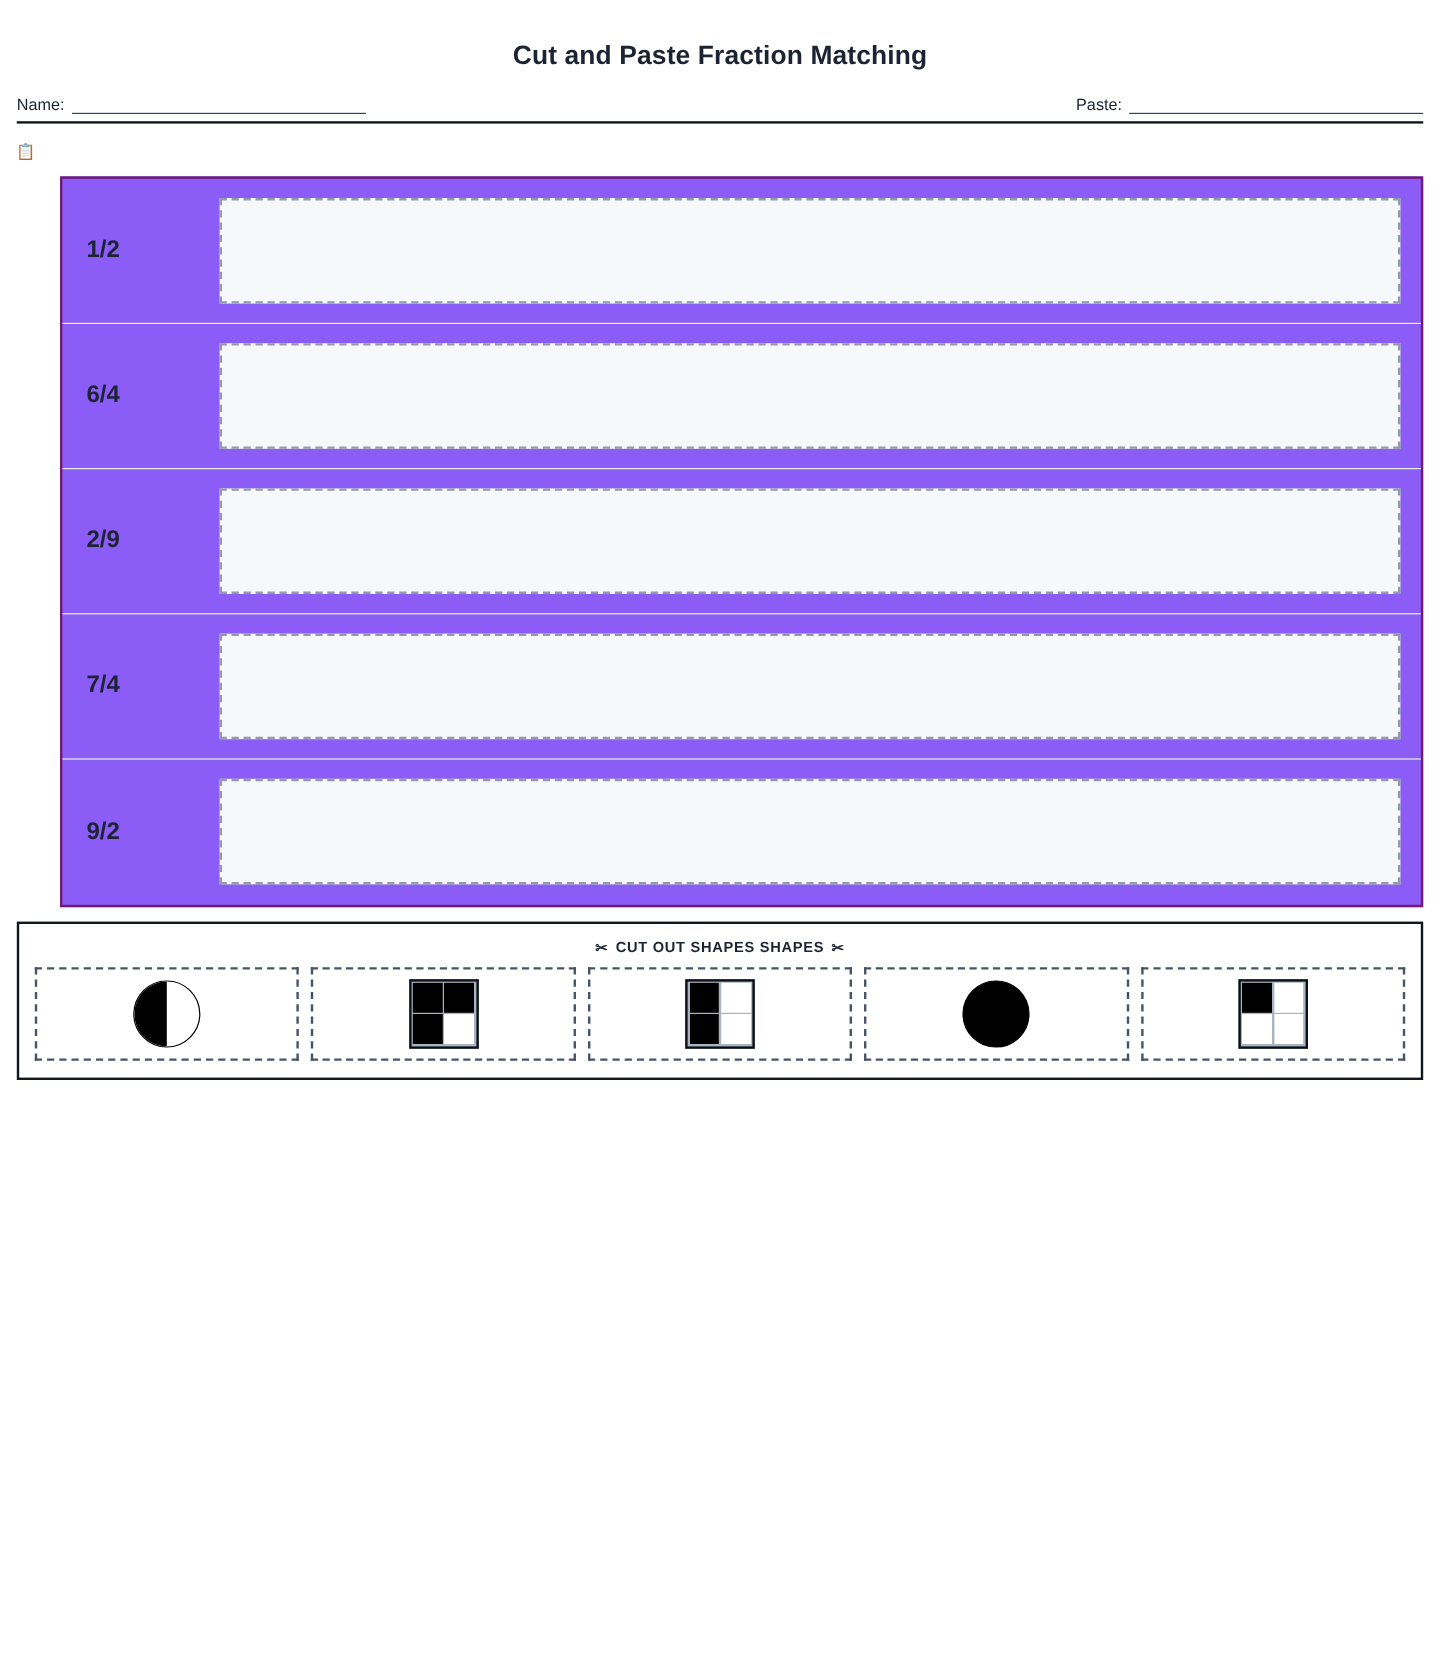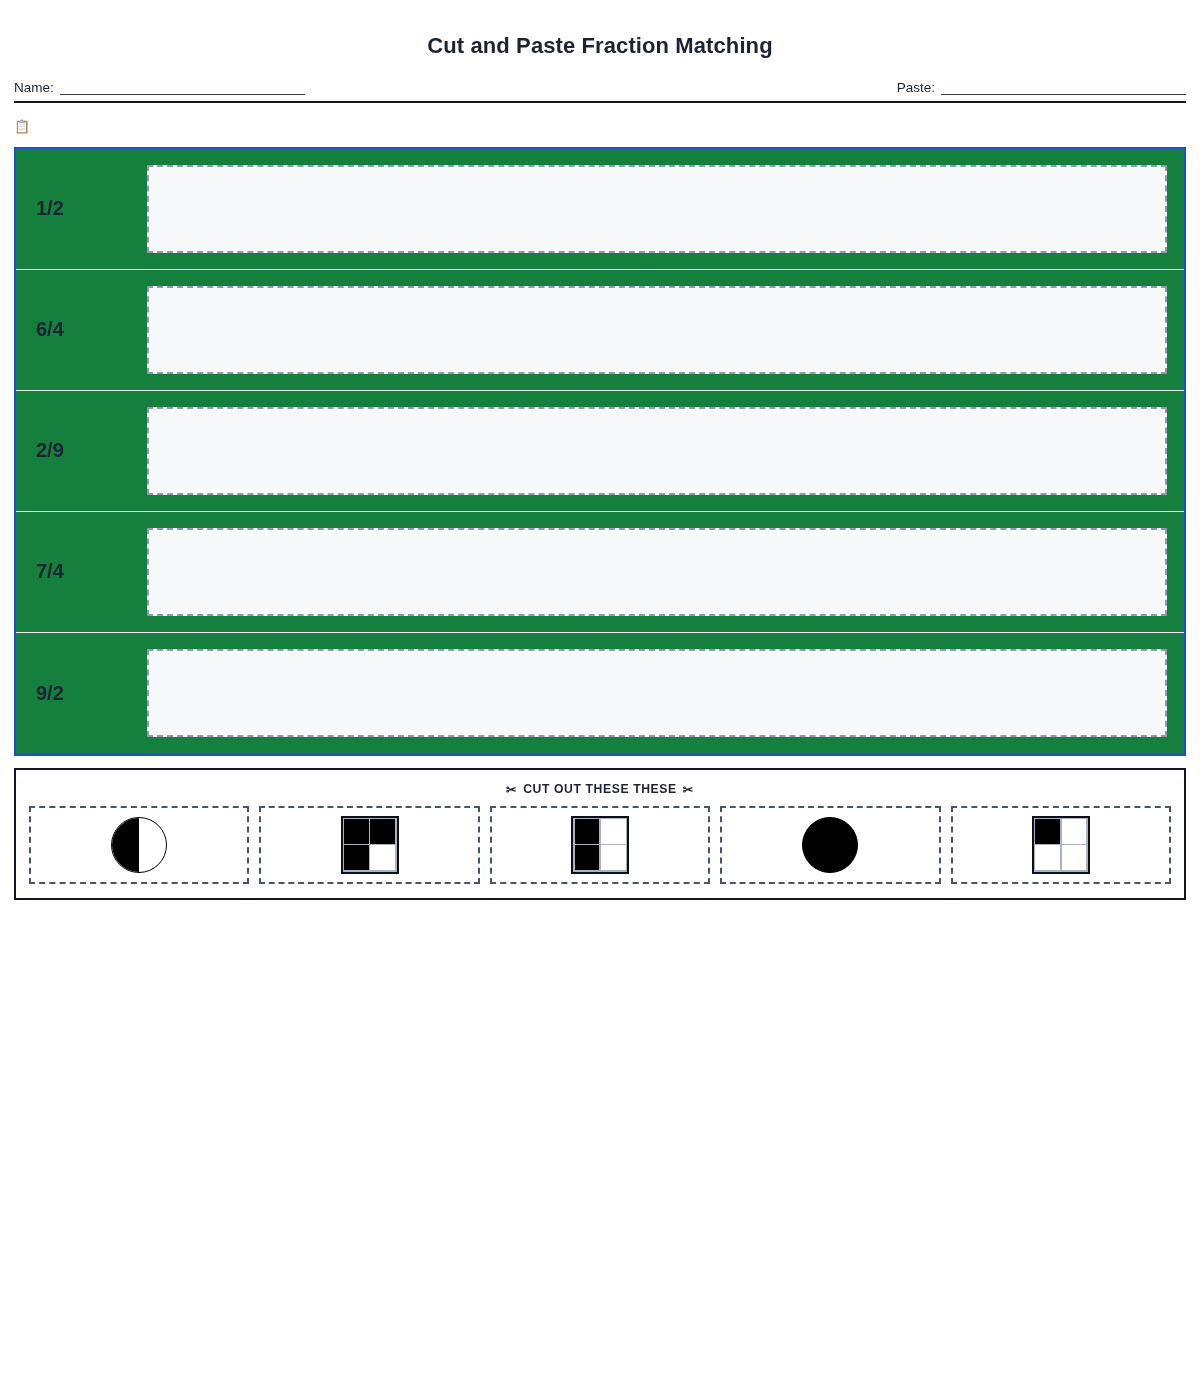--- a/index.html
+++ b/index.html
@@ -46,22 +46,23 @@
     display: flex;
     align-items: center;
     gap: 6px;
     line-height: 1.2;
   }
   .clip-icon { font-size: 13px; line-height: 1; }
 
   
   .match-panel {
     margin-top: 14px;
-    border: 2px solid #1d4ed8;
-    background: #15803d;
+    border: 2px solid #701a75;
+    background: #8b5cf6;
+    margin-left: 36px;
   }
   .match-row {
     display: flex;
     align-items: center;
     height: 121px;
     border-bottom: 1px solid #eceef1;
     padding: 0 0 0 0;
   }
   .match-row:last-child { border-bottom: none; }
   .frac-label {
@@ -187,21 +188,21 @@
     <div class="match-row">
       <div class="frac-label">9/2</div>
       <div class="drop-zone"></div>
     </div>
 
   </div>
 
   <div class="cut-panel">
     <div class="cut-header">
       <span class="scissors">✂</span>
-      <span>CUT OUT THESE THESE</span>
+      <span>CUT OUT SHAPES SHAPES</span>
       <span class="scissors">✂</span>
     </div>
 
     <div class="cut-strip">
 
       <div class="cut-cell">
         <div class="shape-circle">
           <div class="half-fill"></div>
         </div>
       </div>

